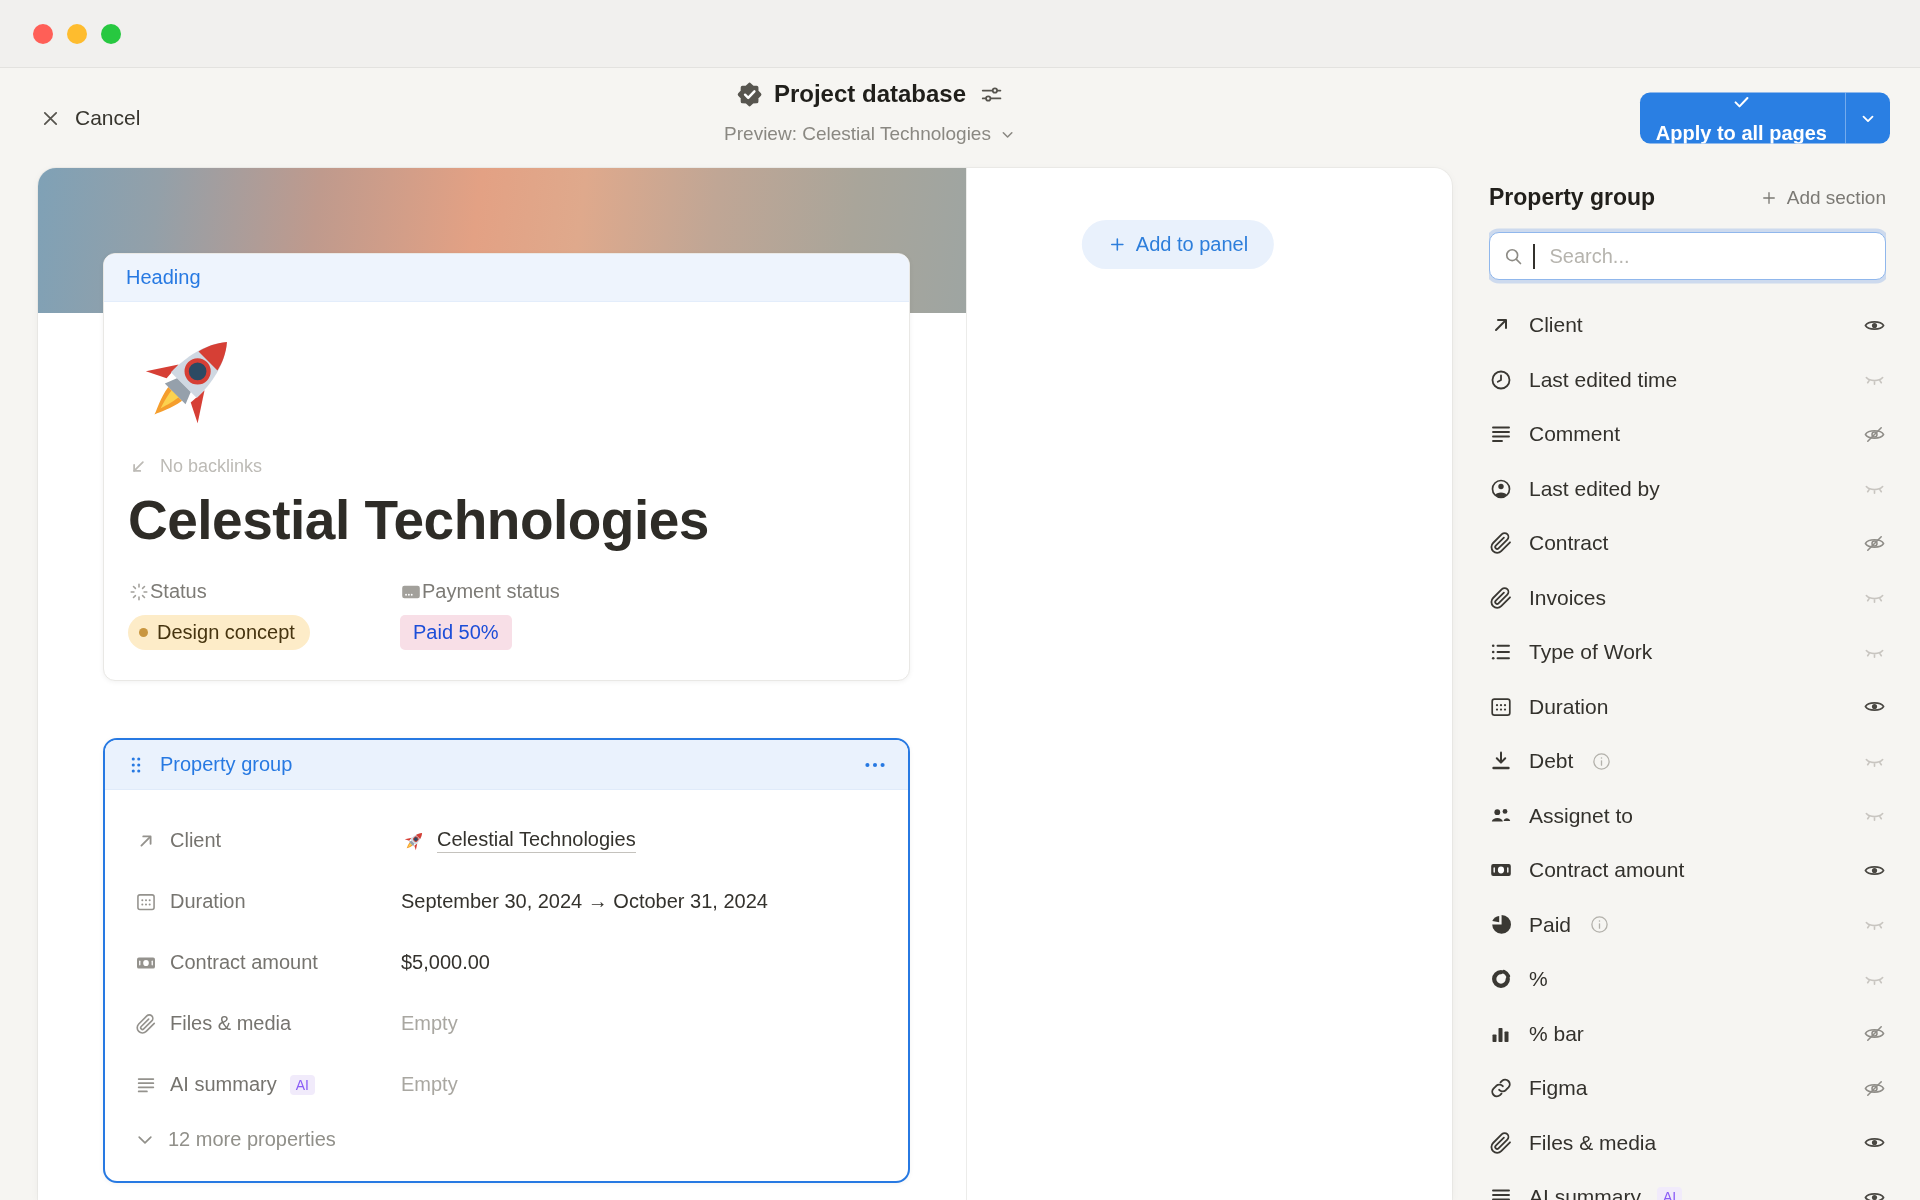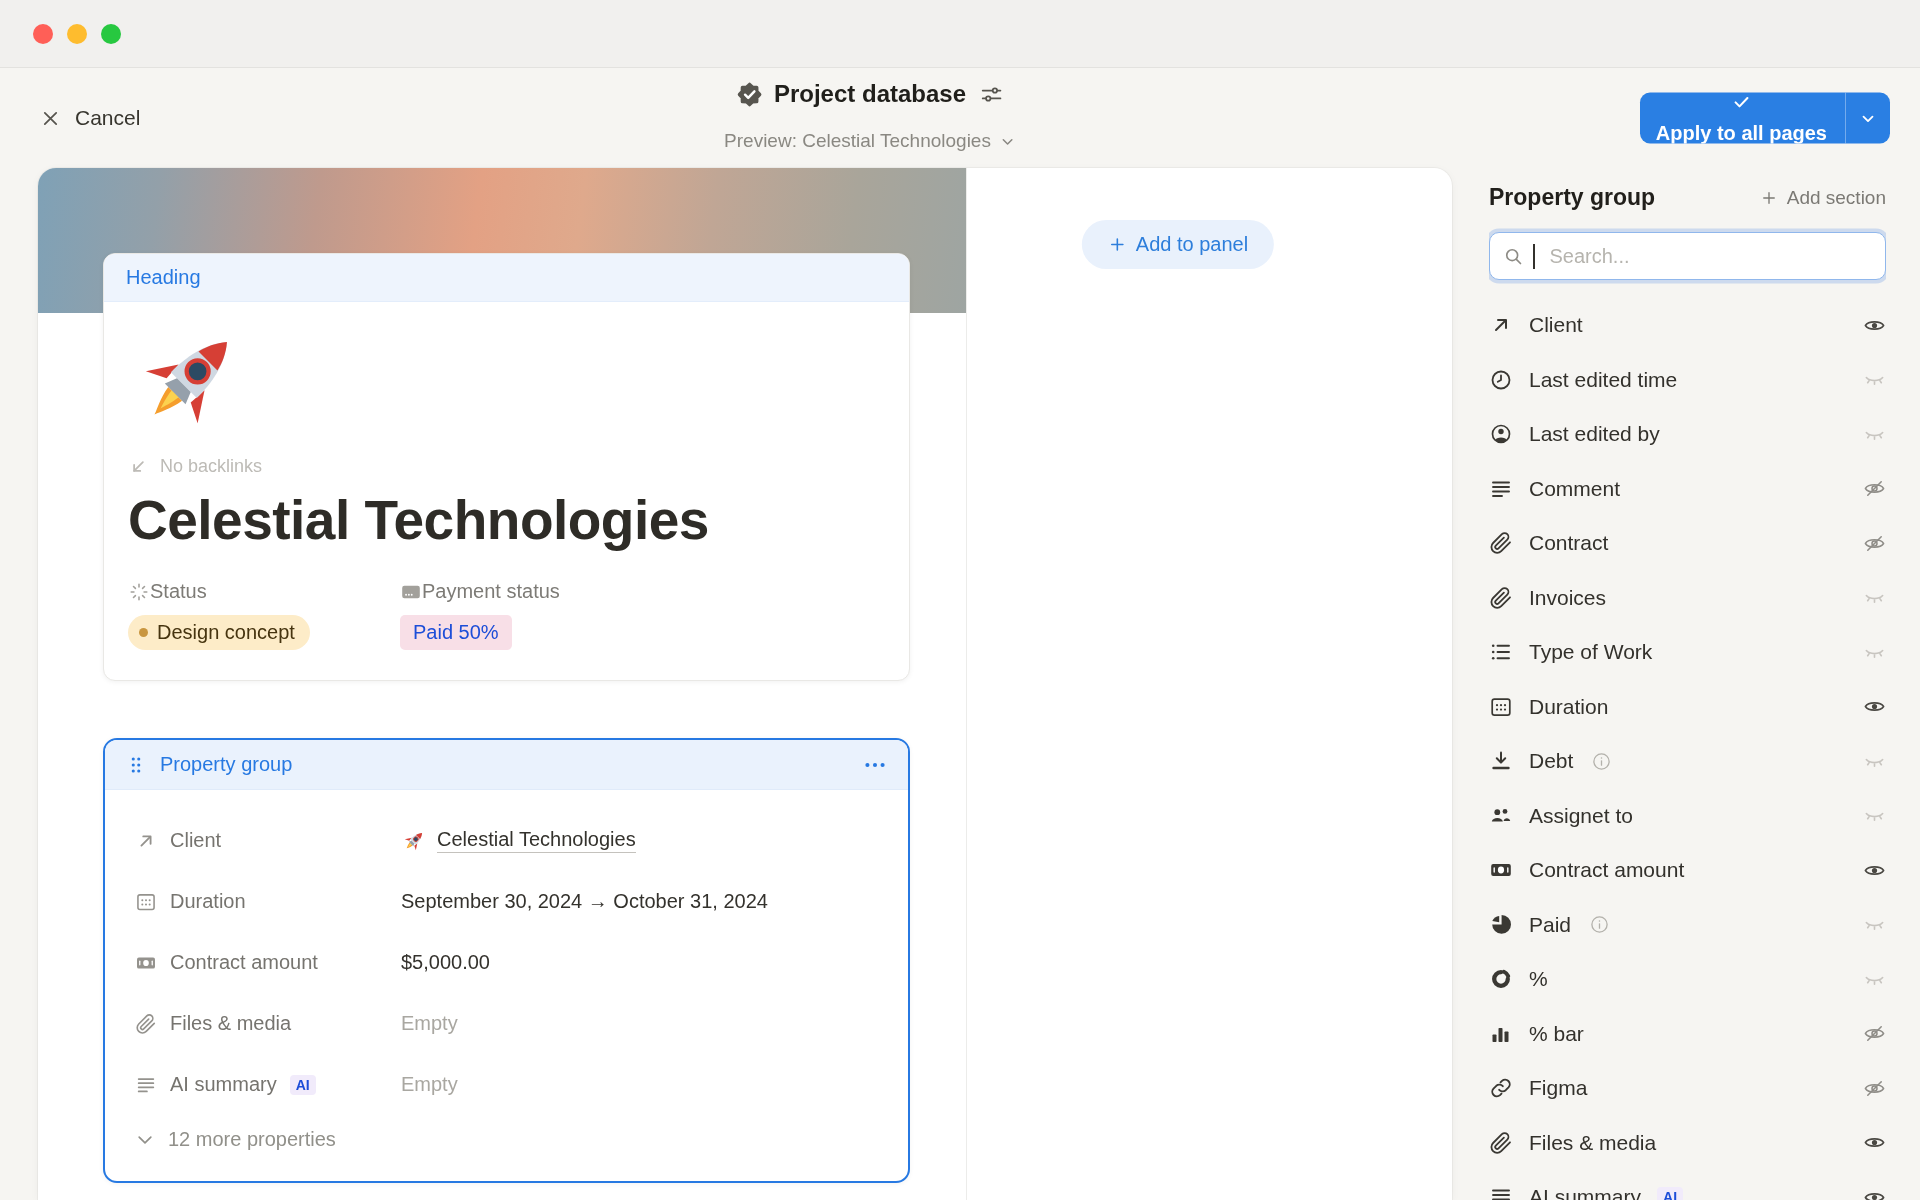--- a/index.html
+++ b/index.html
@@ -16,21 +16,21 @@
   
   .topbar { height:100px; position:relative; }
   .cancel { position:absolute; left:40px; top:50%; transform:translateY(-50%);
             display:flex; align-items:center; gap:14px; font-size:21px; color:#37352e; cursor:default; }
   .cancel .x-ic { width:21px; height:21px; color:#56544e; }
   .title-wrap { position:absolute; left:870px; top:12px; transform:translateX(-50%); text-align:center; }
   .title-row { display:flex; align-items:center; justify-content:center; gap:11px; }
   .seal-ic { width:27px; height:27px; }
   .page-title { font-size:24px; font-weight:700; color:#201f1b; white-space:nowrap; }
   .sliders-ic { width:25px; height:25px; color:#56544e; margin-left:2px; }
-  .preview-row { margin-top:22px; display:flex; align-items:center; justify-content:center; gap:8px;
+  .preview-row { margin-top:15px; display:flex; align-items:center; justify-content:center; gap:8px;
                  font-size:19px; color:#8a8882; white-space:nowrap; }
   .preview-row .chev { width:17px; height:17px; color:#8a8882; }
   .apply-btn { position:absolute; right:30px; top:50%; transform:translateY(-50%); height:51px;
                background:#2a7fe3; border-radius:10px; display:flex; align-items:center; color:#fff; overflow:hidden; }
   .apply-main { display:flex; align-items:center; gap:10px; padding:0 18px 0 16px; height:100%;flex-direction:column; }
   .apply-main .chk { width:19px; height:19px; }
   .apply-label { font-size:20px; font-weight:700; white-space:nowrap; }
   .apply-sep { width:1px; height:100%; background:rgba(255,255,255,.35); }
   .apply-caret { width:44px; height:100%; display:flex; align-items:center; justify-content:center; }
   .apply-caret .chev { width:18px; height:18px; }
@@ -78,21 +78,21 @@
   .pg-body { padding:20px 28px 0 30px; }
   .pg-row { height:61px; display:flex; align-items:center; }
   .pg-row-label { width:266px; display:flex; align-items:center; gap:13px; color:#76746f; font-size:20px; flex:none; }
   .pg-row-label .ic { width:22px; height:22px; color:#94928d; flex:none; }
   .pg-row-value { font-size:20px; color:#34322d; display:flex; align-items:center; gap:10px; }
   .pg-row-value.muted { color:#a9a7a1; }
   .rocket-small svg { width:26px; height:26px; }
   .value-link { font-weight:500; border-bottom:1.5px solid #c4c2bd; padding-bottom:1px; }
   .pg-more-row { margin-top:13px; display:flex; align-items:center; gap:13px; color:#91908a; font-size:20px; }
   .pg-more-row .chev { width:20px; height:20px; }
-  .ai-chip { background:#f1ebfb; color:#1d4ed8; font-size:14px; font-weight:700; border-radius:4px;
+  .ai-chip { background:#f1ebfb; color:#8b5cf6; font-size:14px; font-weight:400; border-radius:4px;
              padding:3px 6px; line-height:1; }
 
   
   .sidebar { position:absolute; left:1489px; top:0; width:397px; height:1032px; overflow:hidden; }
   .sb-header { margin-top:16px; display:flex; align-items:center; justify-content:space-between; }
   .sb-title { font-size:23px; font-weight:700; color:#211f1b; }
   .sb-add { display:flex; align-items:center; gap:9px; font-size:19px; color:#7b7974; }
   .sb-add .plus { width:18px; height:18px; }
   .sb-search { margin-top:21px; height:48px; background:#fff; border:1.5px solid #90b7ec; border-radius:10px;
                box-shadow:0 0 0 3.5px rgba(84,141,229,.25); display:flex; align-items:center; padding:0 13px; }
@@ -441,53 +441,53 @@
             <svg viewBox="0 0 24 24" fill="none" stroke="currentColor" stroke-linecap="round" stroke-linejoin="round" stroke-width="1.7">
               <path d="M3.5 10C7 14.2 17 14.2 20.5 10"></path>
               <path d="M6.4 13.2L4.9 15.4"></path>
               <path d="M12 14.6V17"></path>
               <path d="M17.6 13.2L19.1 15.4"></path>
             </svg>
           </span>
   </div>
         <div class="sb-item">
     <span class="sb-ic">
-            <svg viewBox="0 0 24 24" fill="none" stroke="currentColor" stroke-linecap="round" stroke-linejoin="round" stroke-width="1.7">
-              <circle cx="12" cy="12" r="8.5"></circle>
-              <circle cx="12" cy="9.5" r="2.7" fill="currentColor" stroke="none"></circle>
-              <path d="M6.1 18.1C7.3 14.6 16.7 14.6 17.9 18.1C16.4 19.7 14.3 20.5 12 20.5C9.7 20.5 7.6 19.7 6.1 18.1Z" fill="currentColor" stroke="none"></path>
-            </svg>
-          </span>
-    <span class="sb-label">Last edited by</span>
-
-    <span class="sb-eye eye-closed">
-            <svg viewBox="0 0 24 24" fill="none" stroke="currentColor" stroke-linecap="round" stroke-linejoin="round" stroke-width="1.7">
-              <path d="M3.5 10C7 14.2 17 14.2 20.5 10"></path>
-              <path d="M6.4 13.2L4.9 15.4"></path>
-              <path d="M12 14.6V17"></path>
-              <path d="M17.6 13.2L19.1 15.4"></path>
-            </svg>
-          </span>
-  </div>
-        <div class="sb-item">
-    <span class="sb-ic">
             <svg viewBox="0 0 24 24" fill="none" stroke="currentColor" stroke-linecap="round" stroke-linejoin="round" stroke-width="1.9">
               <path d="M4 5.5h16"></path>
               <path d="M4 10h16"></path>
               <path d="M4 14.5h16"></path>
               <path d="M4 19h9"></path>
             </svg>
           </span>
     <span class="sb-label">Comment</span>
 
     <span class="sb-eye eye-slashed">
             <svg viewBox="0 0 24 24" fill="none" stroke="currentColor" stroke-linecap="round" stroke-linejoin="round" stroke-width="1.6">
               <path d="M2.5 12C5.6 6.9 18.4 6.9 21.5 12C18.4 17.1 5.6 17.1 2.5 12Z"></path>
               <circle cx="12" cy="12" r="2.6"></circle>
               <path d="M5 19L19 5"></path>
+            </svg>
+          </span>
+  </div>
+        <div class="sb-item">
+    <span class="sb-ic">
+            <svg viewBox="0 0 24 24" fill="none" stroke="currentColor" stroke-linecap="round" stroke-linejoin="round" stroke-width="1.7">
+              <circle cx="12" cy="12" r="8.5"></circle>
+              <circle cx="12" cy="9.5" r="2.7" fill="currentColor" stroke="none"></circle>
+              <path d="M6.1 18.1C7.3 14.6 16.7 14.6 17.9 18.1C16.4 19.7 14.3 20.5 12 20.5C9.7 20.5 7.6 19.7 6.1 18.1Z" fill="currentColor" stroke="none"></path>
+            </svg>
+          </span>
+    <span class="sb-label">Last edited by</span>
+
+    <span class="sb-eye eye-closed">
+            <svg viewBox="0 0 24 24" fill="none" stroke="currentColor" stroke-linecap="round" stroke-linejoin="round" stroke-width="1.7">
+              <path d="M3.5 10C7 14.2 17 14.2 20.5 10"></path>
+              <path d="M6.4 13.2L4.9 15.4"></path>
+              <path d="M12 14.6V17"></path>
+              <path d="M17.6 13.2L19.1 15.4"></path>
             </svg>
           </span>
   </div>
         <div class="sb-item">
     <span class="sb-ic">
             <svg viewBox="0 0 24 24" fill="none" stroke="currentColor" stroke-linecap="round" stroke-linejoin="round" stroke-width="1.8">
               <path d="M21 11.3l-8.8 8.8a5.7 5.7 0 0 1-8.1-8.1l8.8-8.8a3.8 3.8 0 0 1 5.4 5.4l-8.8 8.8a1.9 1.9 0 0 1-2.7-2.7l8.1-8.1"></path>
             </svg>
           </span>
     <span class="sb-label">Contract</span>

